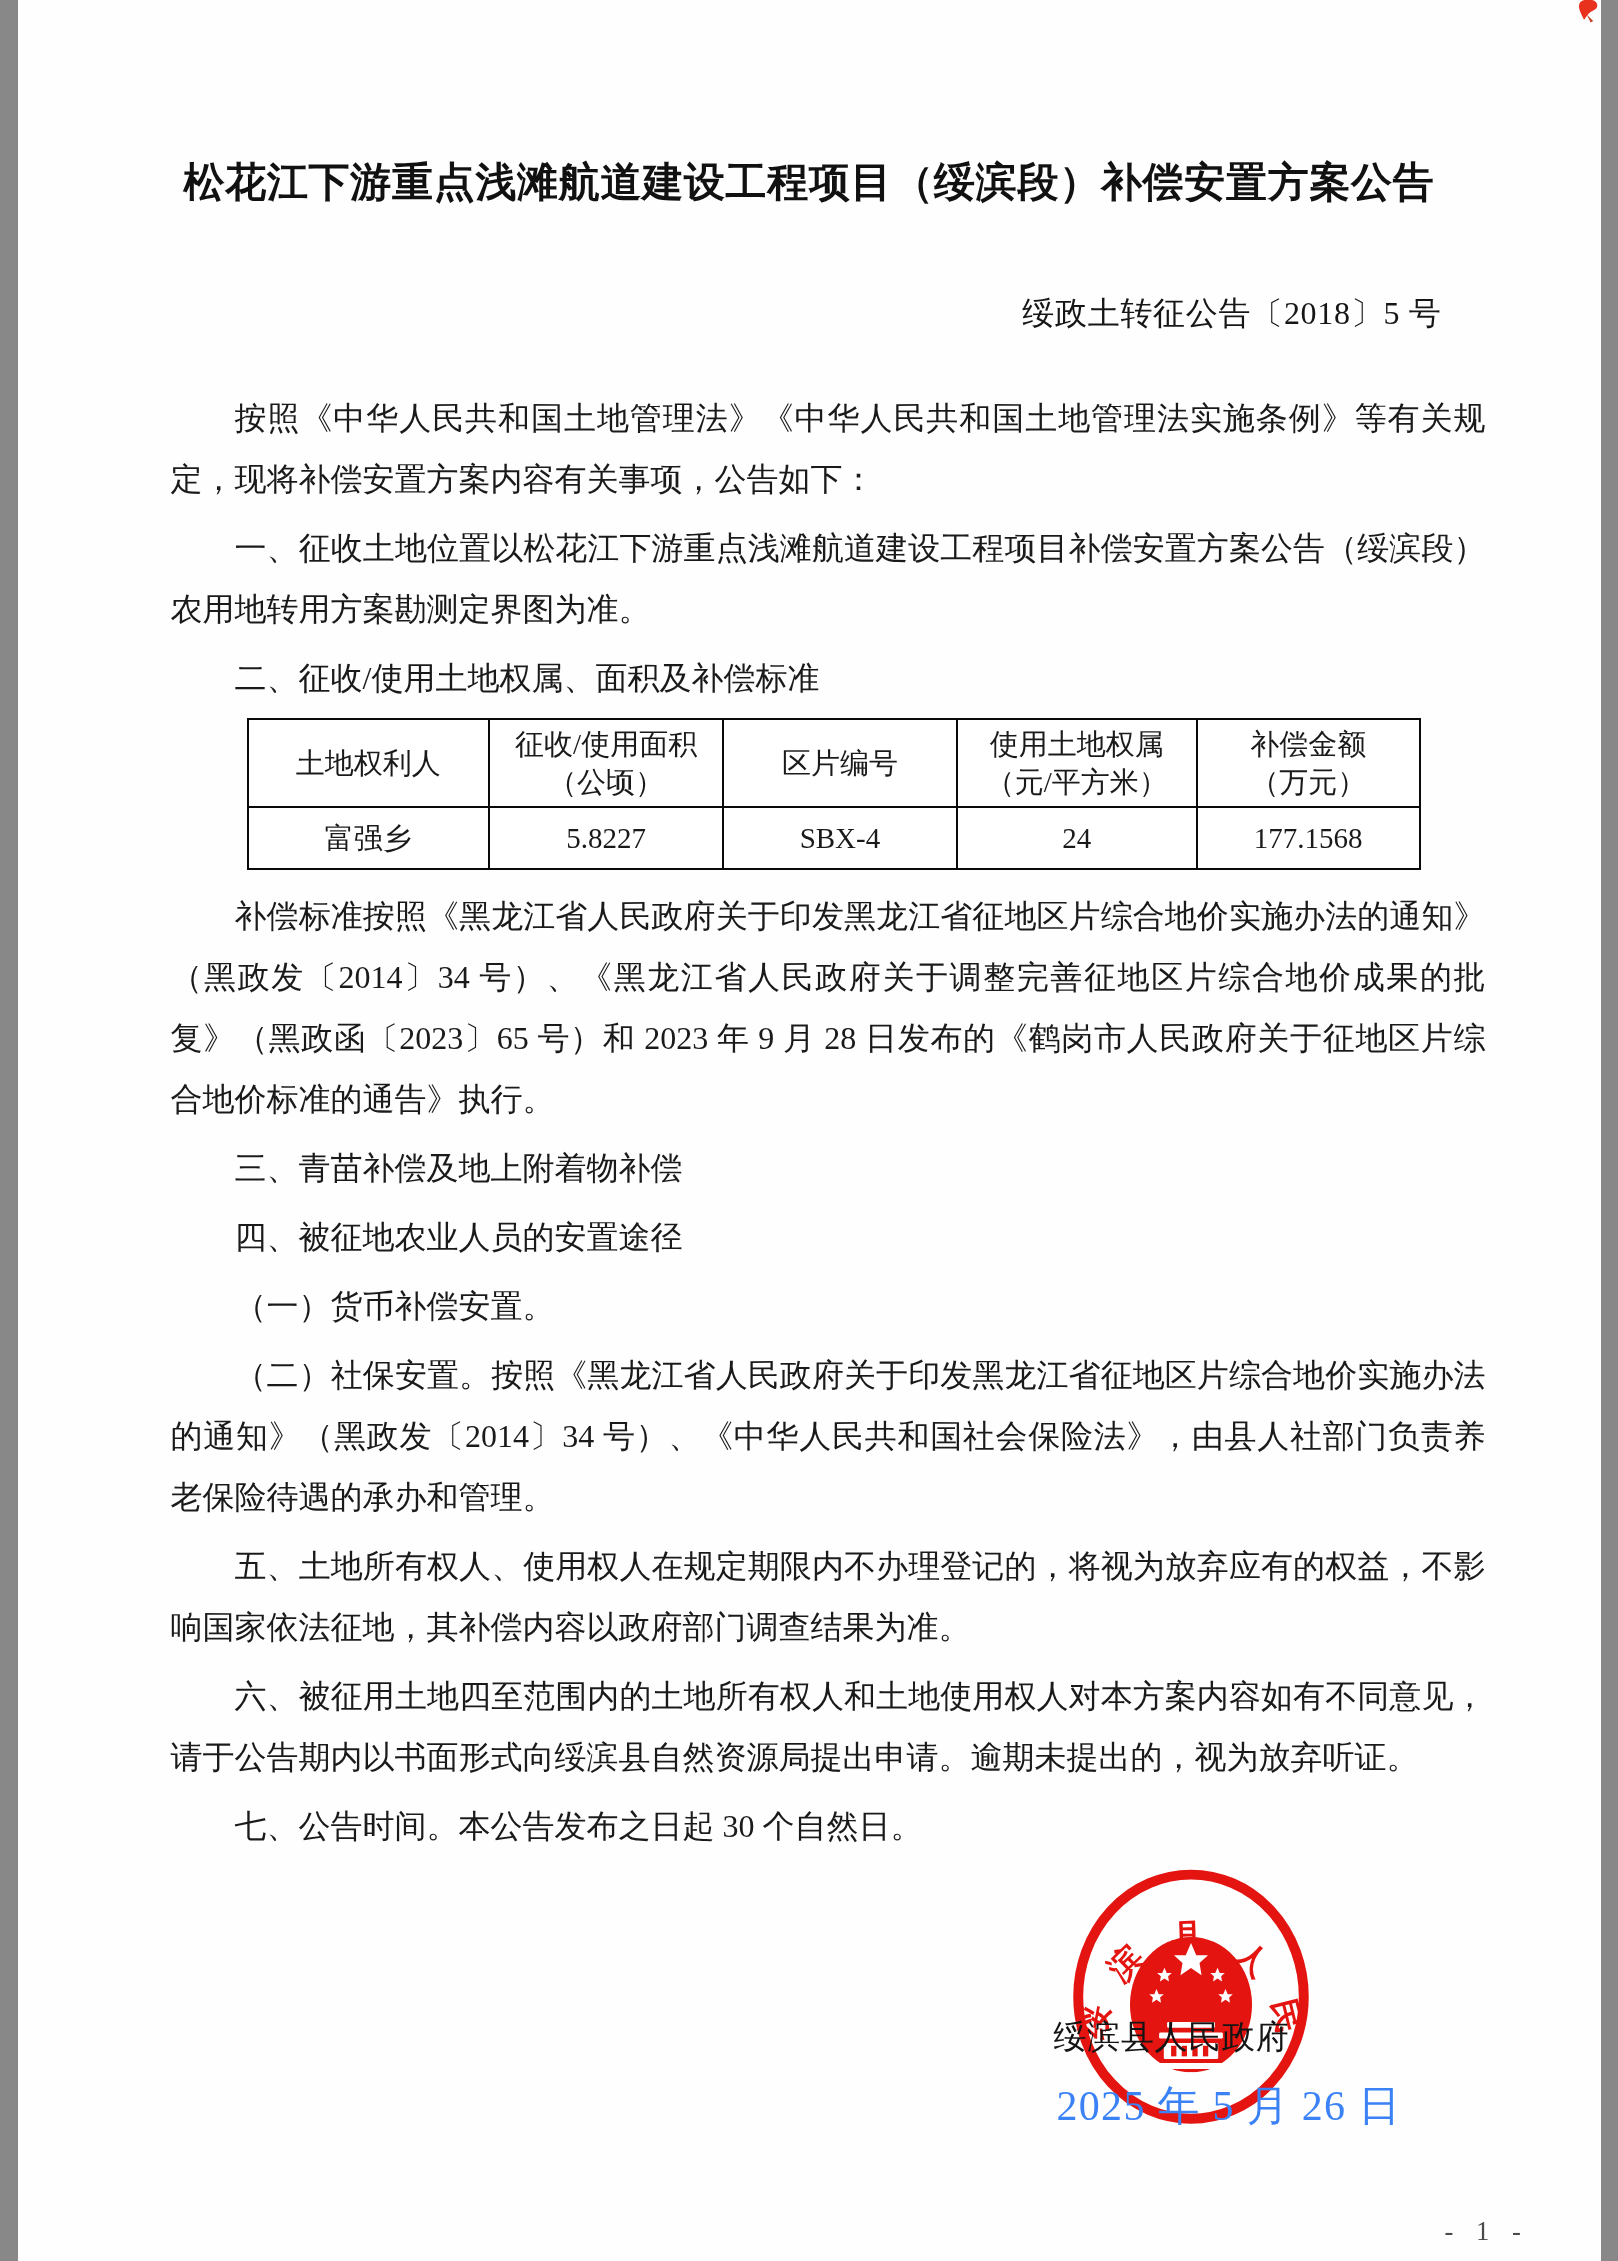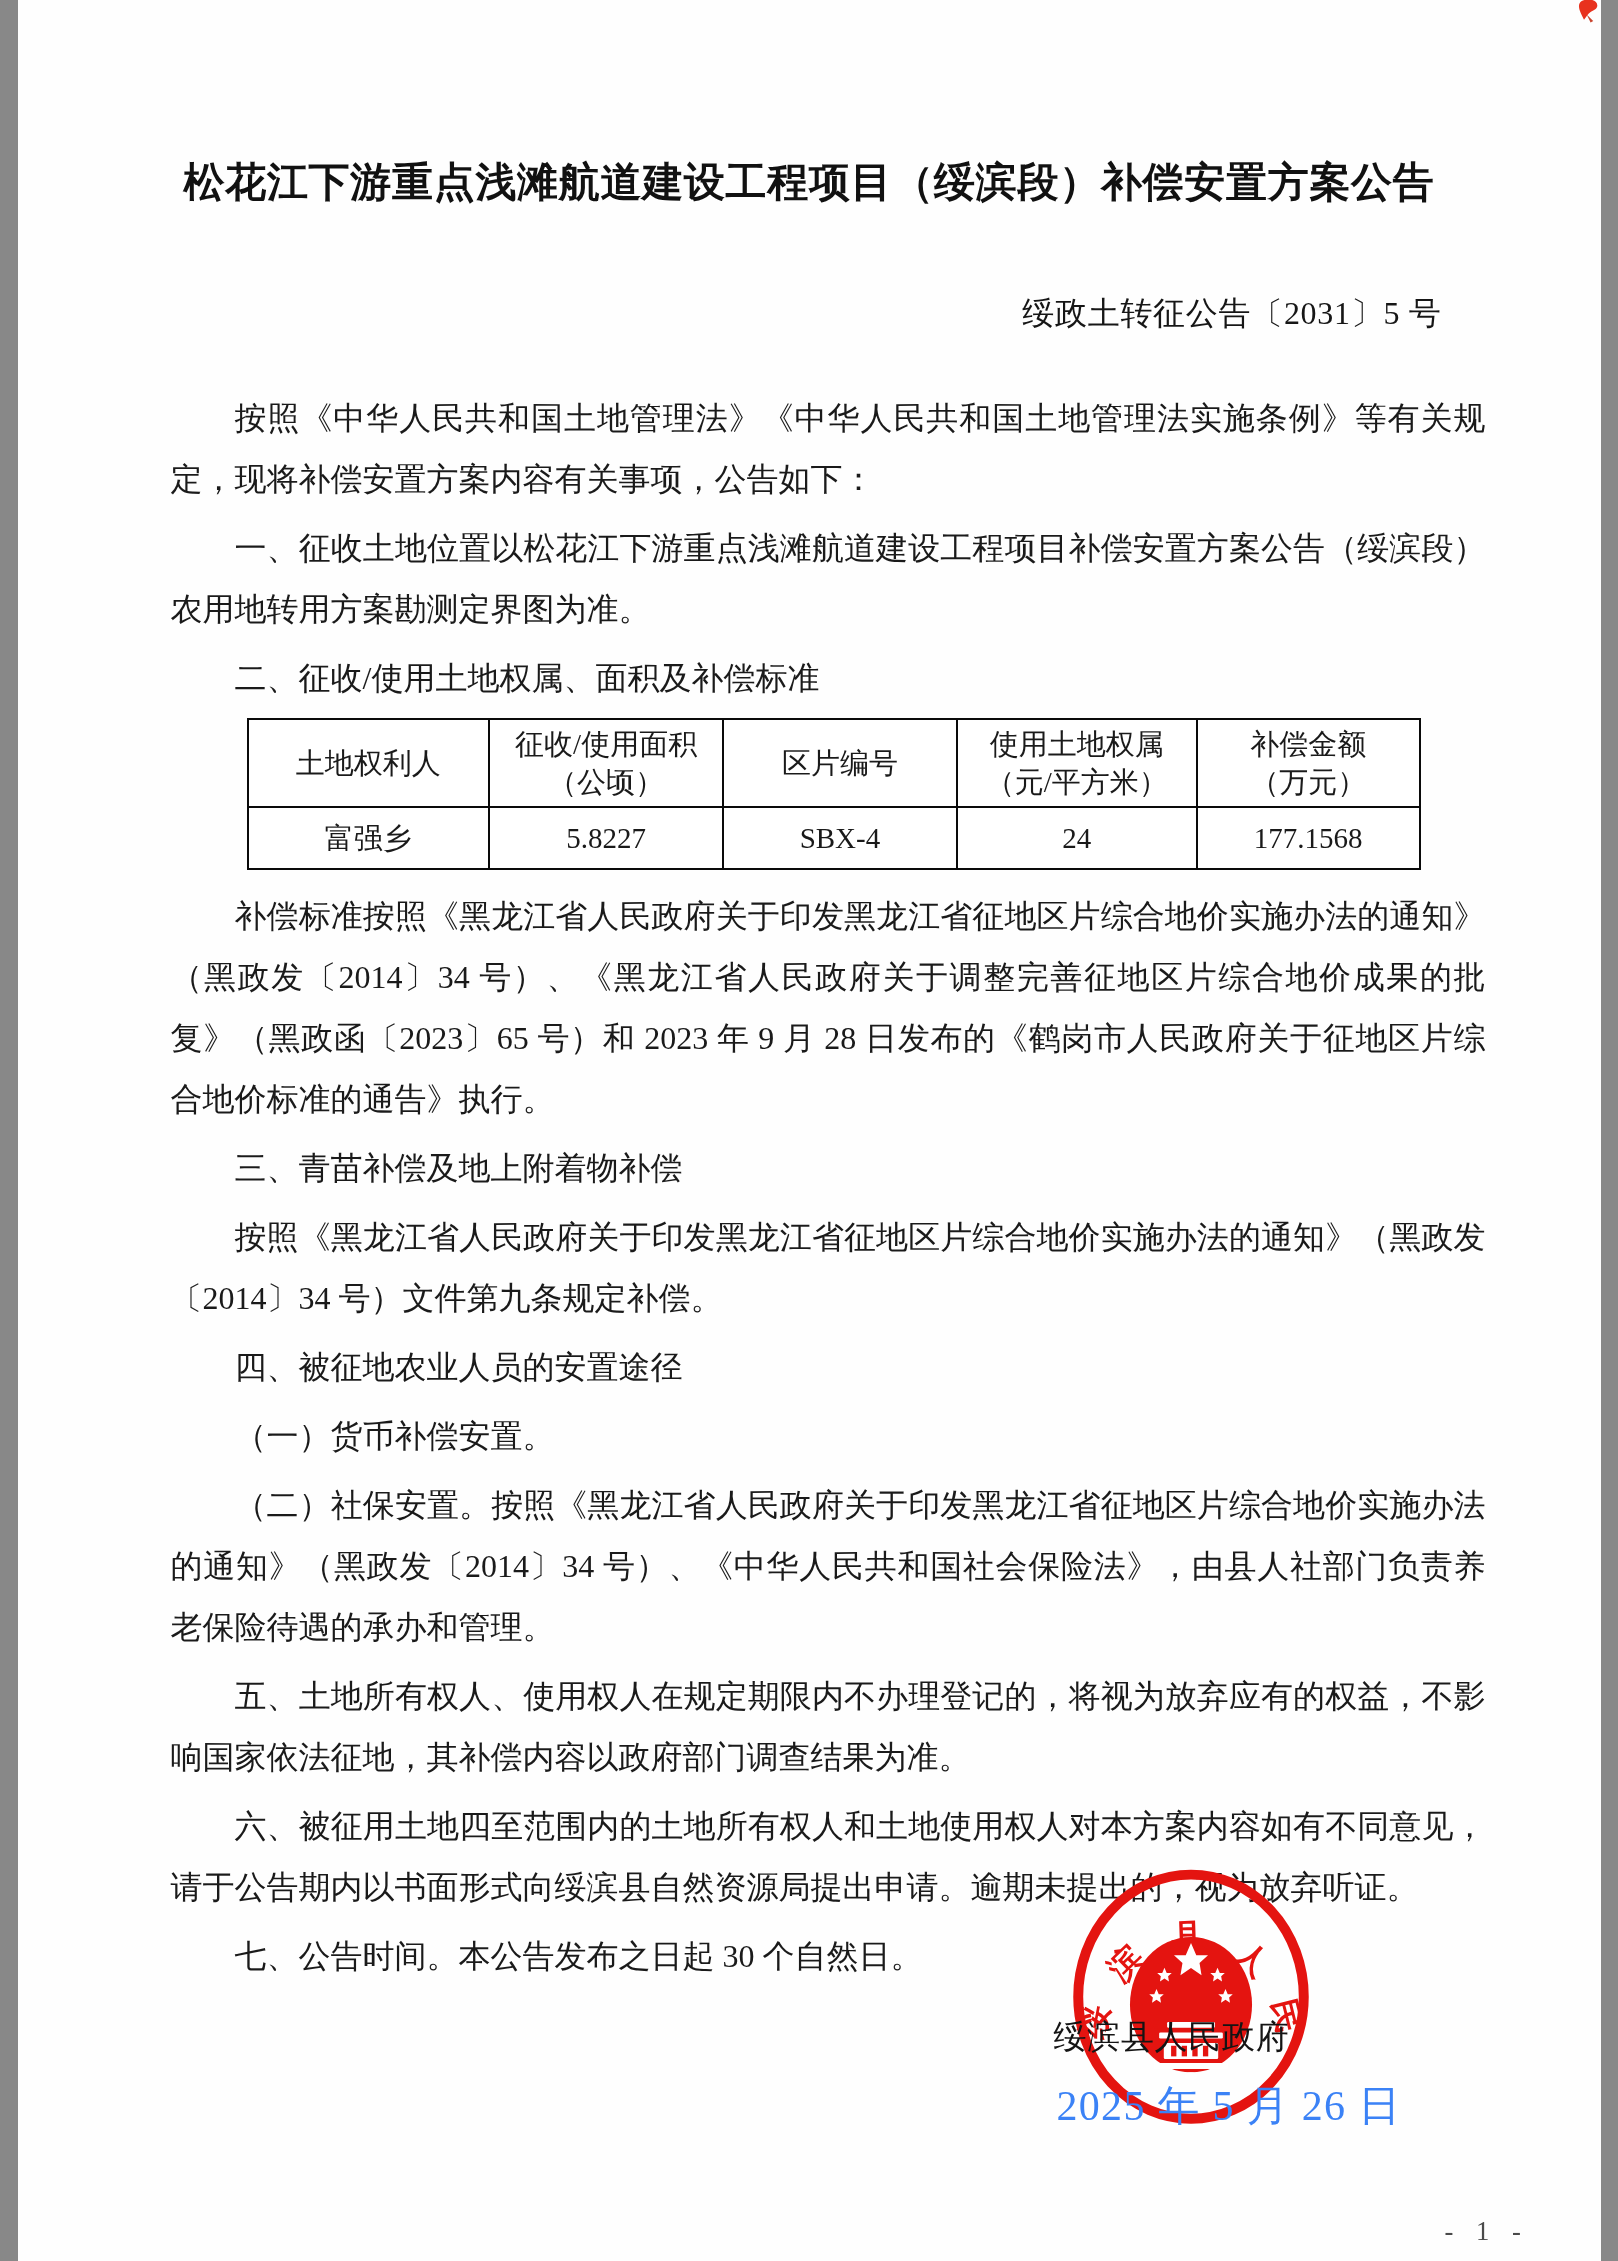--- a/index.html
+++ b/index.html
@@ -67,21 +67,21 @@
 <div class="page">
 
   <svg class="corner-mark" width="73" height="33" viewBox="0 0 110 50">
     <path d="M26 2 C36 -4 52 0 50 10 C48 17 41 15 35 23 L30 30 C25 20 18 8 26 2 Z" fill="#e8321e"></path>
     <path d="M34 22 L44 32 L40 34 Z" fill="#c9442e"></path>
     <circle cx="74" cy="25" r="4" fill="#39302b"></circle>
   </svg>
 
   <h1 class="title">松花江下游重点浅滩航道建设工程项目（绥滨段）补偿安置方案公告</h1>
 
-  <div class="doc-number">绥政土转征公告〔2031〕5 号</div>
+  <div class="doc-number">绥政土转征公告〔2018〕5 号</div>
 
   <div class="doc-body">
     <div id="paras-before">
         <p>按照《中华人民共和国土地管理法》《中华人民共和国土地管理法实施条例》等有关规定，现将补偿安置方案内容有关事项，公告如下：</p>
         <p>一、征收土地位置以松花江下游重点浅滩航道建设工程项目补偿安置方案公告（绥滨段）农用地转用方案勘测定界图为准。</p>
         <p>二、征收/使用土地权属、面积及补偿标准</p>
       </div>
 
     <table class="land-table">
       <colgroup>
@@ -120,21 +120,20 @@
             <td>SBX-4</td>
             <td>24</td>
             <td>177.1568</td>
           </tr>
         </tbody>
     </table>
 
     <div id="paras-after">
         <p>补偿标准按照《黑龙江省人民政府关于印发黑龙江省征地区片综合地价实施办法的通知》（黑政发〔2014〕34 号）、《黑龙江省人民政府关于调整完善征地区片综合地价成果的批复》（黑政函〔2023〕65 号）和 2023 年 9 月 28 日发布的《鹤岗市人民政府关于征地区片综合地价标准的通告》执行。</p>
         <p>三、青苗补偿及地上附着物补偿</p>
-        <p>按照《黑龙江省人民政府关于印发黑龙江省征地区片综合地价实施办法的通知》（黑政发〔2014〕34 号）文件第九条规定补偿。</p>
         <p>四、被征地农业人员的安置途径</p>
         <p>（一）货币补偿安置。</p>
         <p>（二）社保安置。按照《黑龙江省人民政府关于印发黑龙江省征地区片综合地价实施办法的通知》（黑政发〔2014〕34 号）、《中华人民共和国社会保险法》，由县人社部门负责养老保险待遇的承办和管理。</p>
         <p>五、土地所有权人、使用权人在规定期限内不办理登记的，将视为放弃应有的权益，不影响国家依法征地，其补偿内容以政府部门调查结果为准。</p>
         <p>六、被征用土地四至范围内的土地所有权人和土地使用权人对本方案内容如有不同意见，请于公告期内以书面形式向绥滨县自然资源局提出申请。逾期未提出的，视为放弃听证。</p>
         <p>七、公告时间。本公告发布之日起 30 个自然日。</p>
       </div>
   </div>
 
   <div class="seal-wrap">

